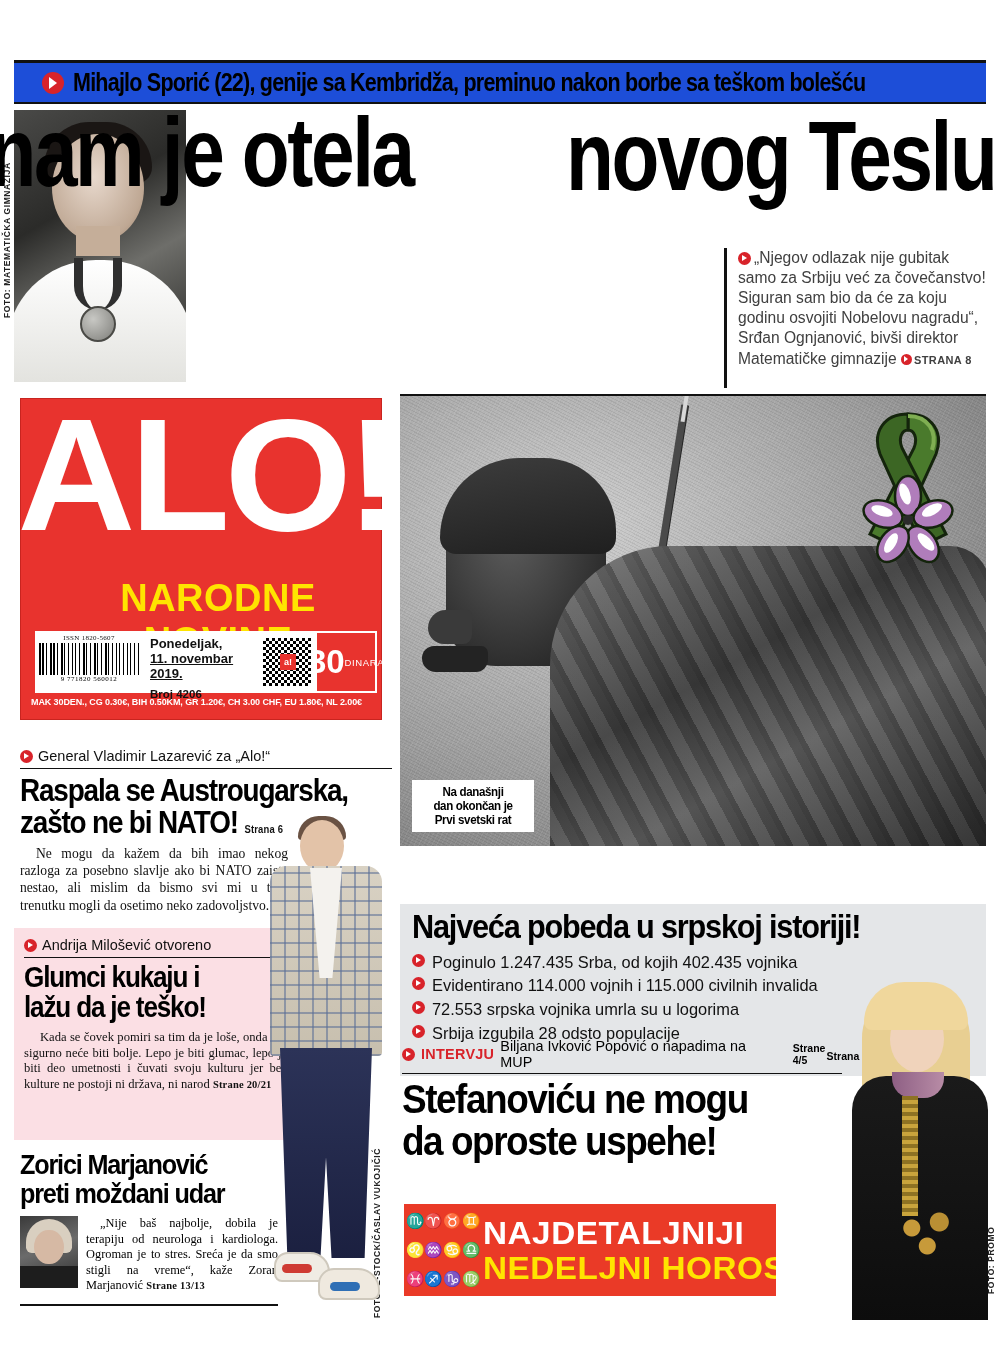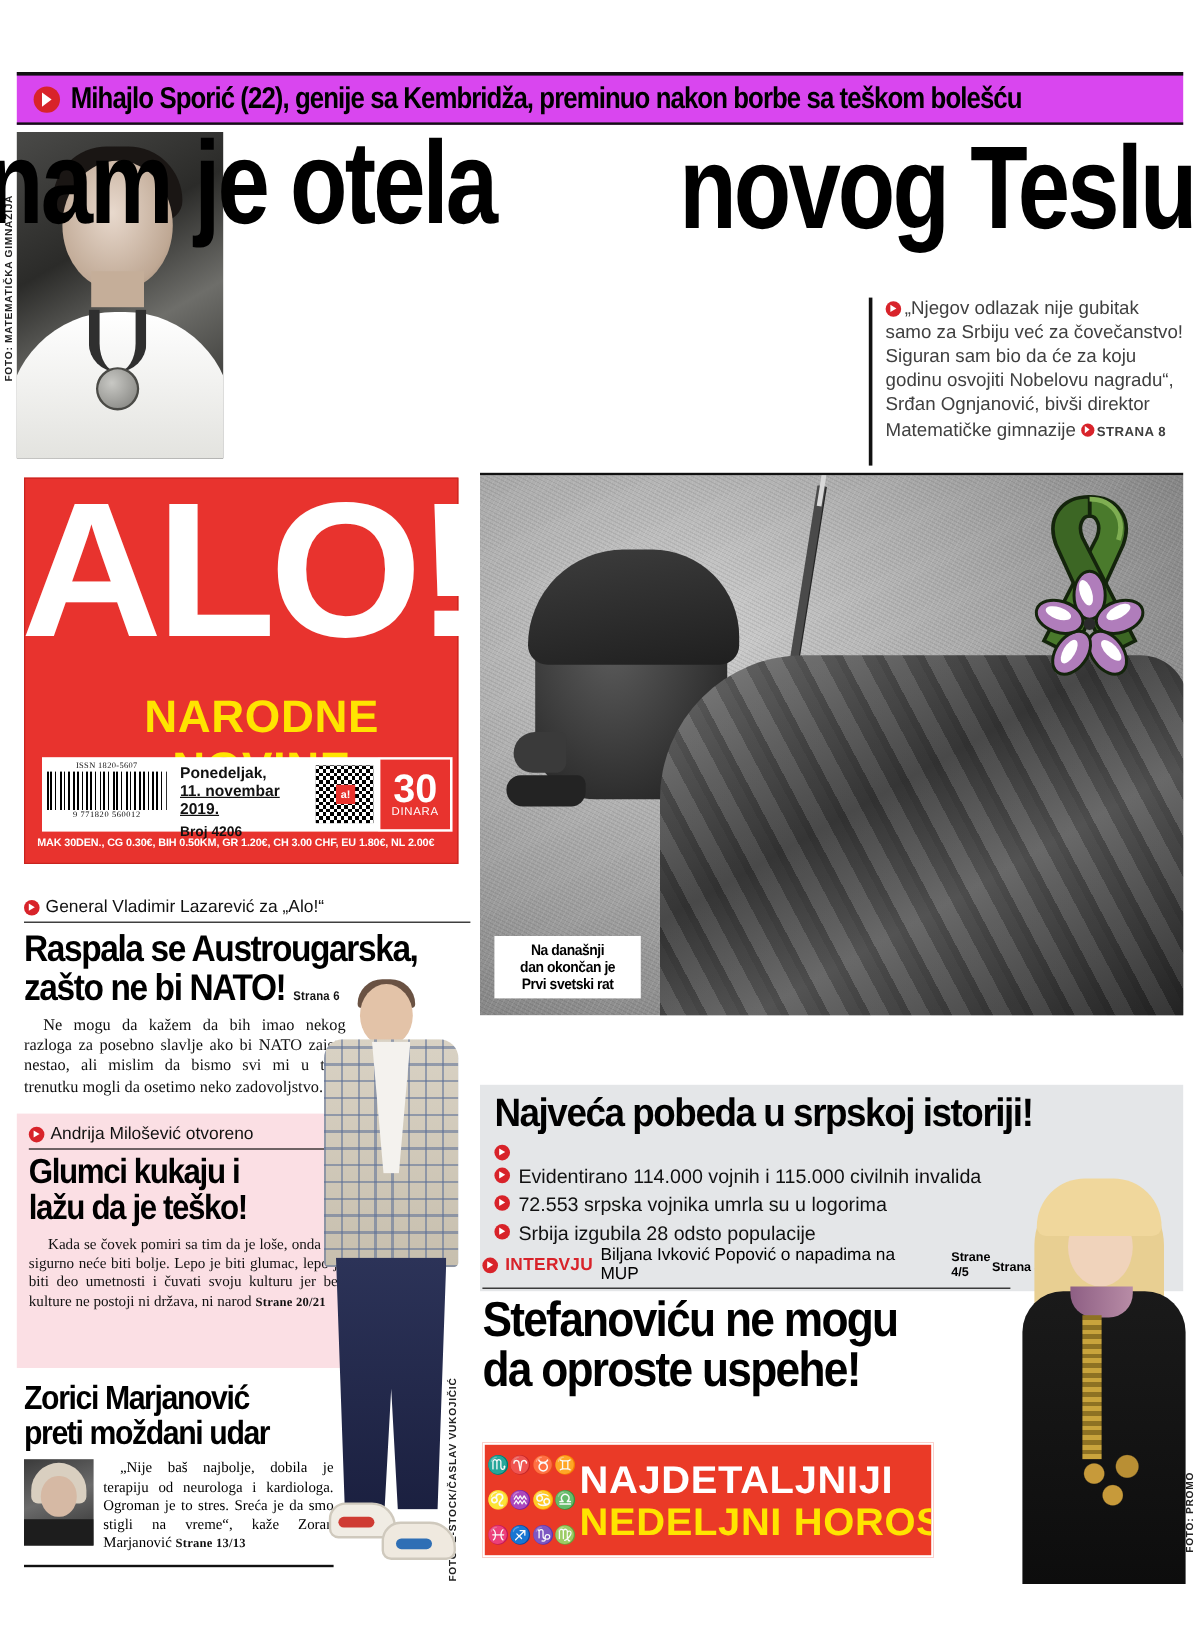--- a/index.html
+++ b/index.html
@@ -8,22 +8,22 @@
     background: #ffffff;
     font-family: "Liberation Sans", sans-serif;
     overflow: hidden;
     position: relative;
   }
   .page { position: relative; width: 1000px; height: 1361px; background:#fff; }
 
   
   .topstrip {
     position: absolute; left: 14px; top: 60px; width: 972px; height: 44px;
-    background: #d946ef; border-top: 3px solid #111; border-bottom: 2px solid #111;
-    display: flex; align-items: center; padding-left: 14px; gap: 9px;
+    background: #1d4ed8; border-top: 3px solid #111; border-bottom: 2px solid #111;
+    display: flex; align-items: center; padding-left: 28px; gap: 9px;
   }
   .topstrip-text {
     font-family: "Liberation Sans", sans-serif;
     font-weight: 700; font-size: 25px; letter-spacing: -0.9px;
     transform: scaleX(0.86); transform-origin: left center;
     white-space: nowrap; color:#000;
   }
   .arrow-ic {
     display:inline-block; width:22px; height:22px; border-radius:50%;
     background:#d8232a; position:relative; flex:0 0 auto;
@@ -130,21 +130,21 @@
   .qr-cell { width:56px; display:flex; align-items:center; justify-content:center; }
   .qr {
     width:48px; height:48px;
     background:
       repeating-linear-gradient(90deg,#000 0 3px,#fff 3px 6px),
       repeating-linear-gradient(0deg,#000 0 3px,#fff 3px 6px);
     background-blend-mode: difference; position:relative;
   }
   .qr::after{content:"a!";position:absolute;left:17px;top:16px;width:16px;height:16px;background:#e8332e;color:#fff;font-size:9px;font-weight:700;text-align:center;line-height:16px;}
   .price-cell {
-    width:62px; background:#e8332e; color:#fff; display:flex; flex-direction:column;
+    width:62px; background:#e8332e; color:#fff; display:flex; flex-direction:row;
     align-items:center; justify-content:center; border:2px solid #fff;
   }
   .price-num { font-size:33px; font-weight:700; line-height:0.9; }
   .price-lbl { font-size:9.5px; font-weight:400; letter-spacing:0.6px; }
   .mast-prices {
     position:absolute; left:10px; top:298px; width:342px;
     font-size:9px; font-weight:700; color:#fff; letter-spacing:-0.1px; white-space:nowrap;
   }
 
   
@@ -481,20 +481,21 @@
       <div>dan okončan je</div>
       <div>Prvi svetski rat</div>
     </div>
   </div>
 
   <div class="stats-box">
     <div class="st-h">Najveća pobeda u srpskoj istoriji!</div>
     <div class="st-list">
       <div class="st-item">
           <span class="arrow-ic sm"></span>
+          <span>Poginulo 1.247.435 Srba, od kojih 402.435 vojnika</span>
         </div>
       <div class="st-item">
           <span class="arrow-ic sm"></span>
           <span>Evidentirano 114.000 vojnih i 115.000 civilnih invalida</span>
         </div>
       <div class="st-item">
           <span class="arrow-ic sm"></span>
           <span>72.553 srpska vojnika umrla su u logorima</span>
         </div>
       <div class="st-item">

